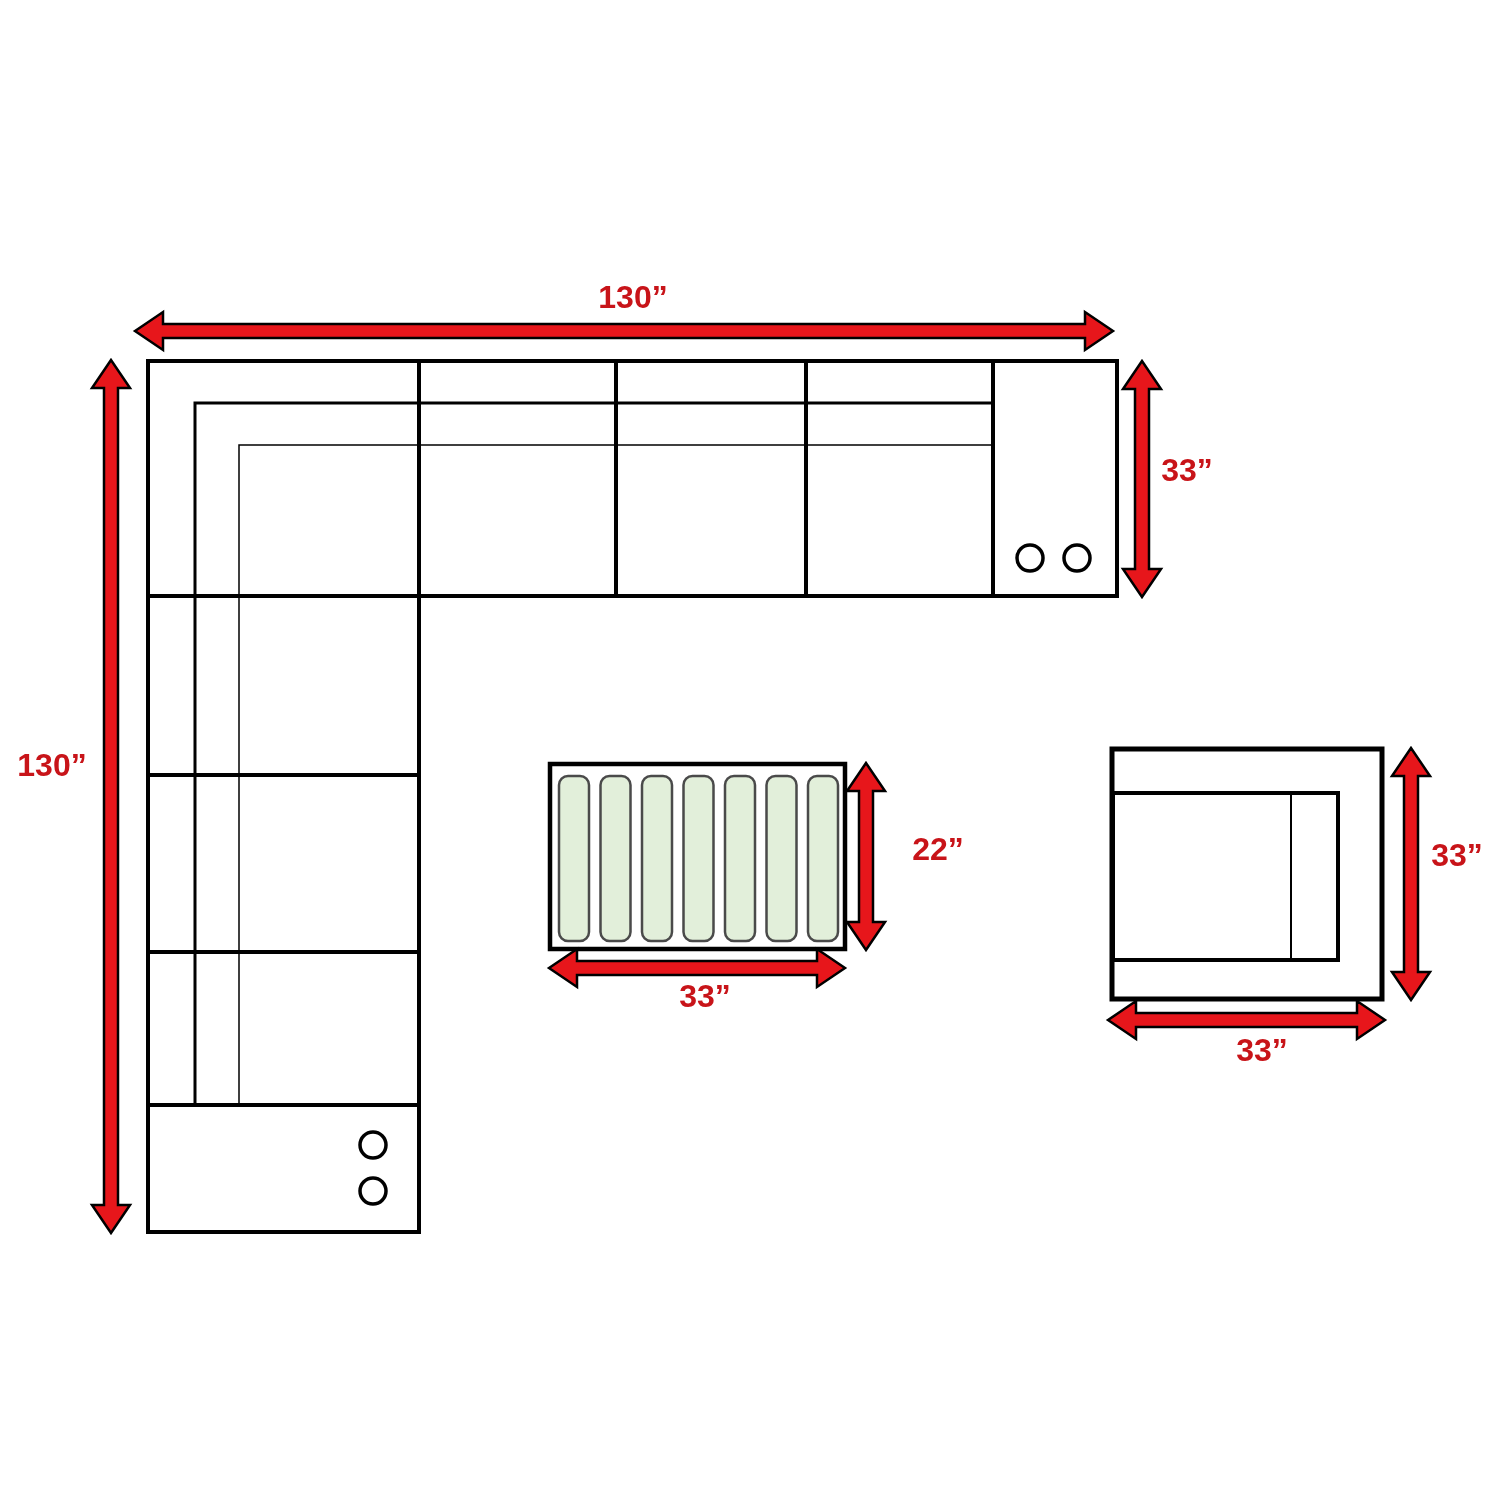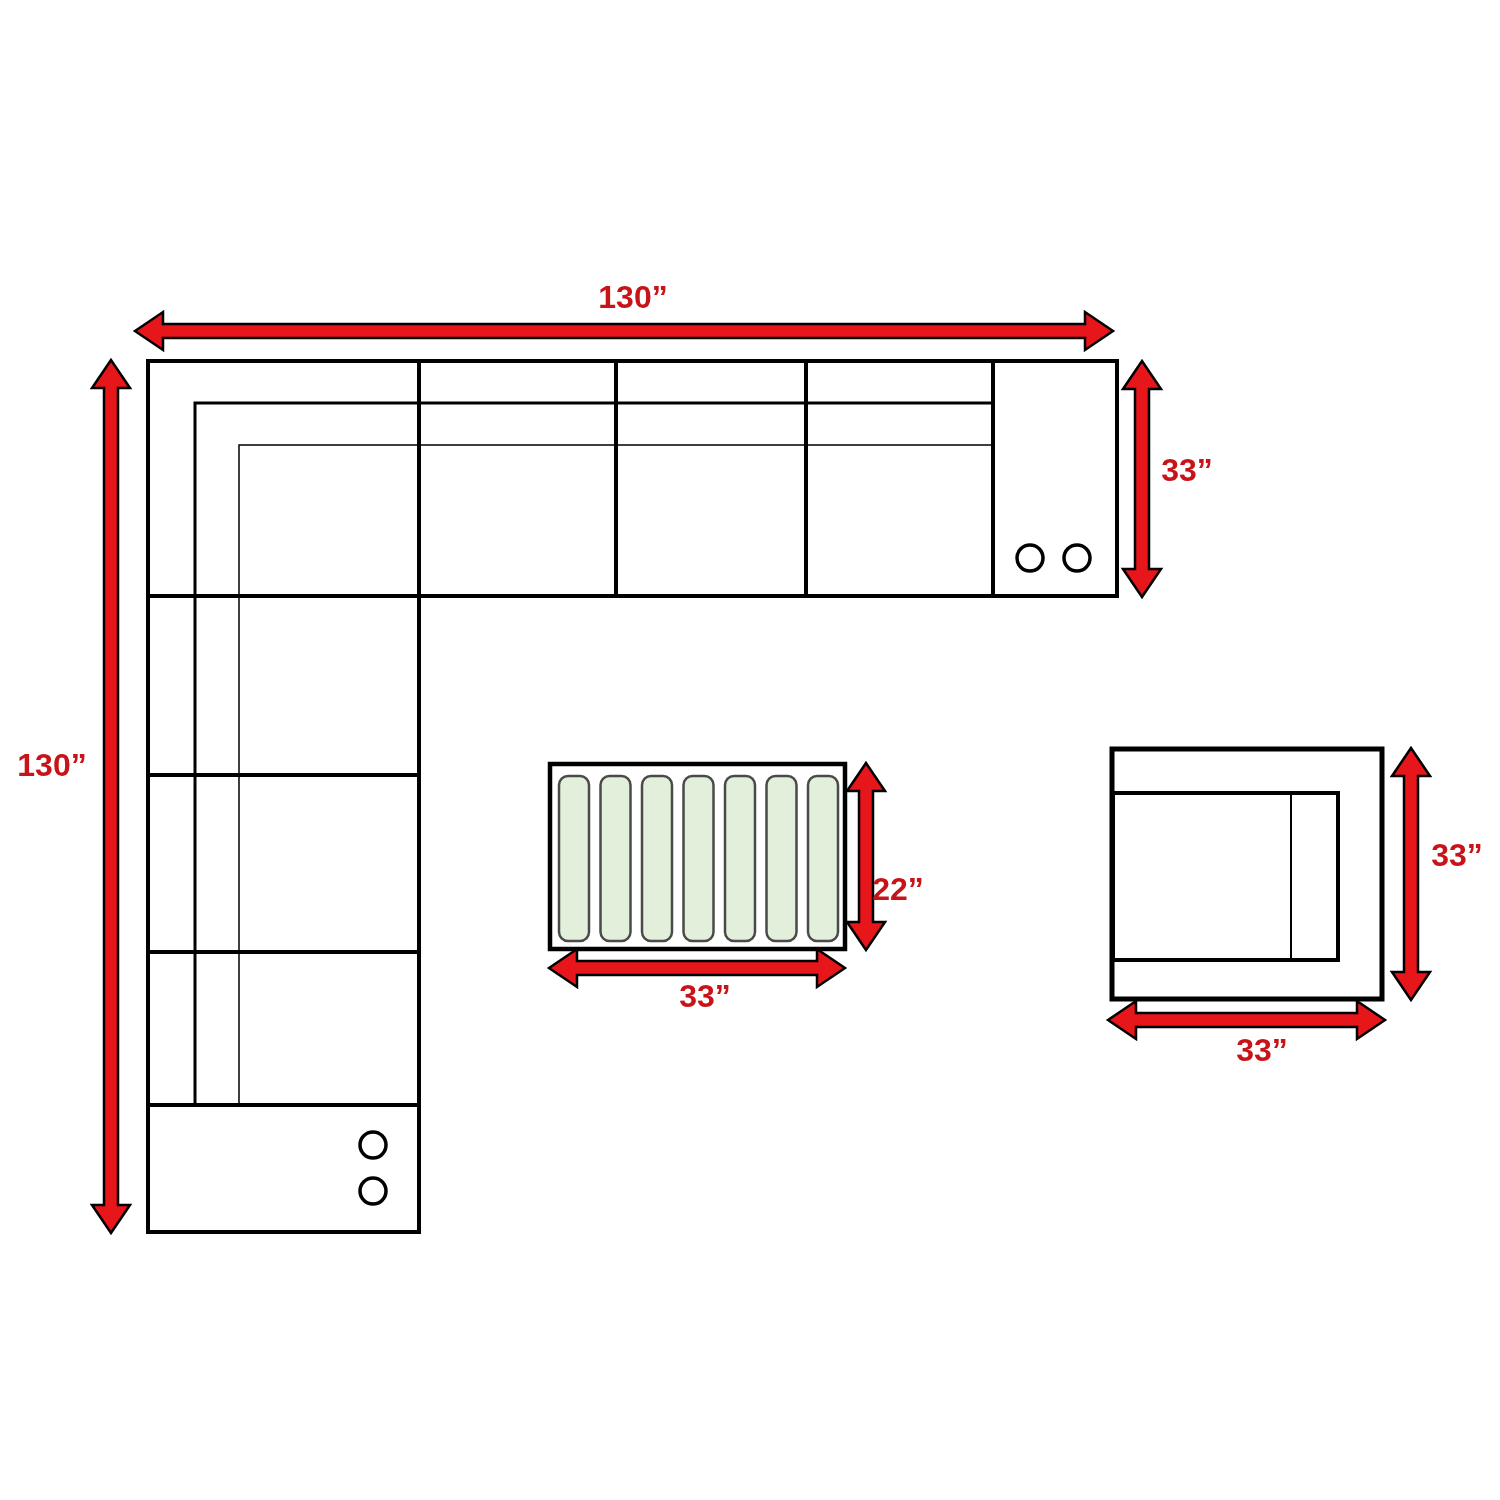--- a/index.html
+++ b/index.html
@@ -90,21 +90,21 @@
 
     <polygon points="1108,1020 1136,1001 1136,1013 1357,1013 1357,1001 1385,1020 1357,1039 1357,1027 1136,1027 1136,1039" fill="#e7161b" stroke="#000000" stroke-width="2.5" stroke-linejoin="miter"></polygon>
   </svg>
 
   <div class="dim-label" style="left:573px; top:281px;">130”</div>
 
   <div class="dim-label" style="left:-8px; top:749px;">130”</div>
 
   <div class="dim-label" style="left:1127px; top:454px;">33”</div>
 
-  <div class="dim-label" style="left:838px; top:833px;margin-top:40px;">22”</div>
+  <div class="dim-label" style="left:878px; top:833px;">22”</div>
 
   <div class="dim-label" style="left:645px; top:980px;">33”</div>
 
   <div class="dim-label" style="left:1397px; top:839px;">33”</div>
 
   <div class="dim-label" style="left:1202px; top:1034px;">33”</div>
 
 </div>
 
 </body></html>

